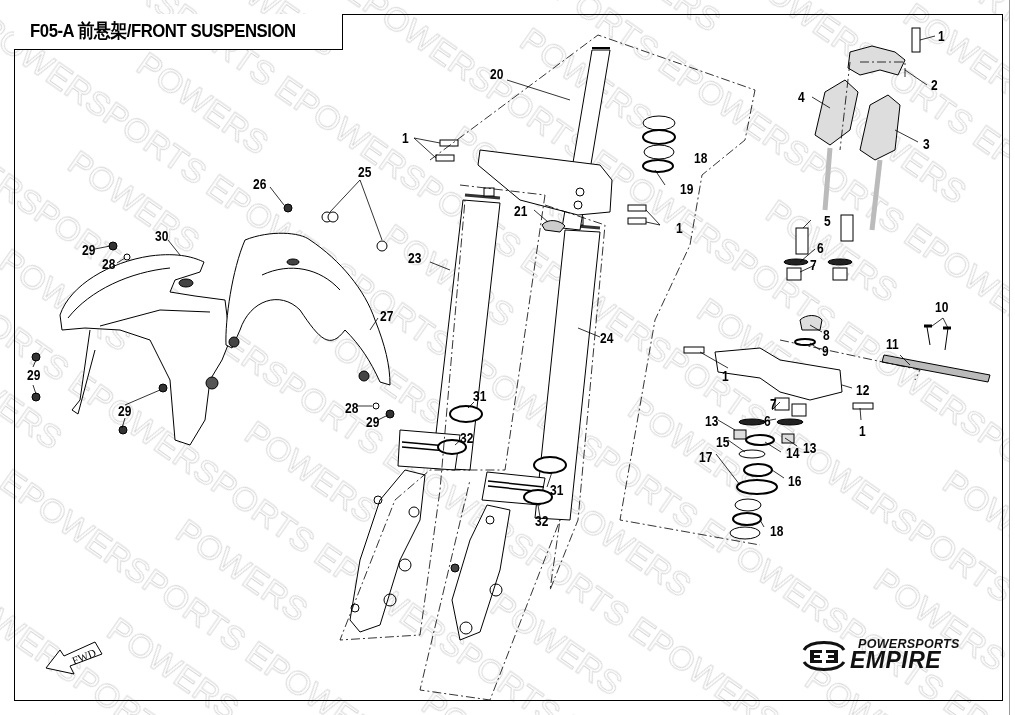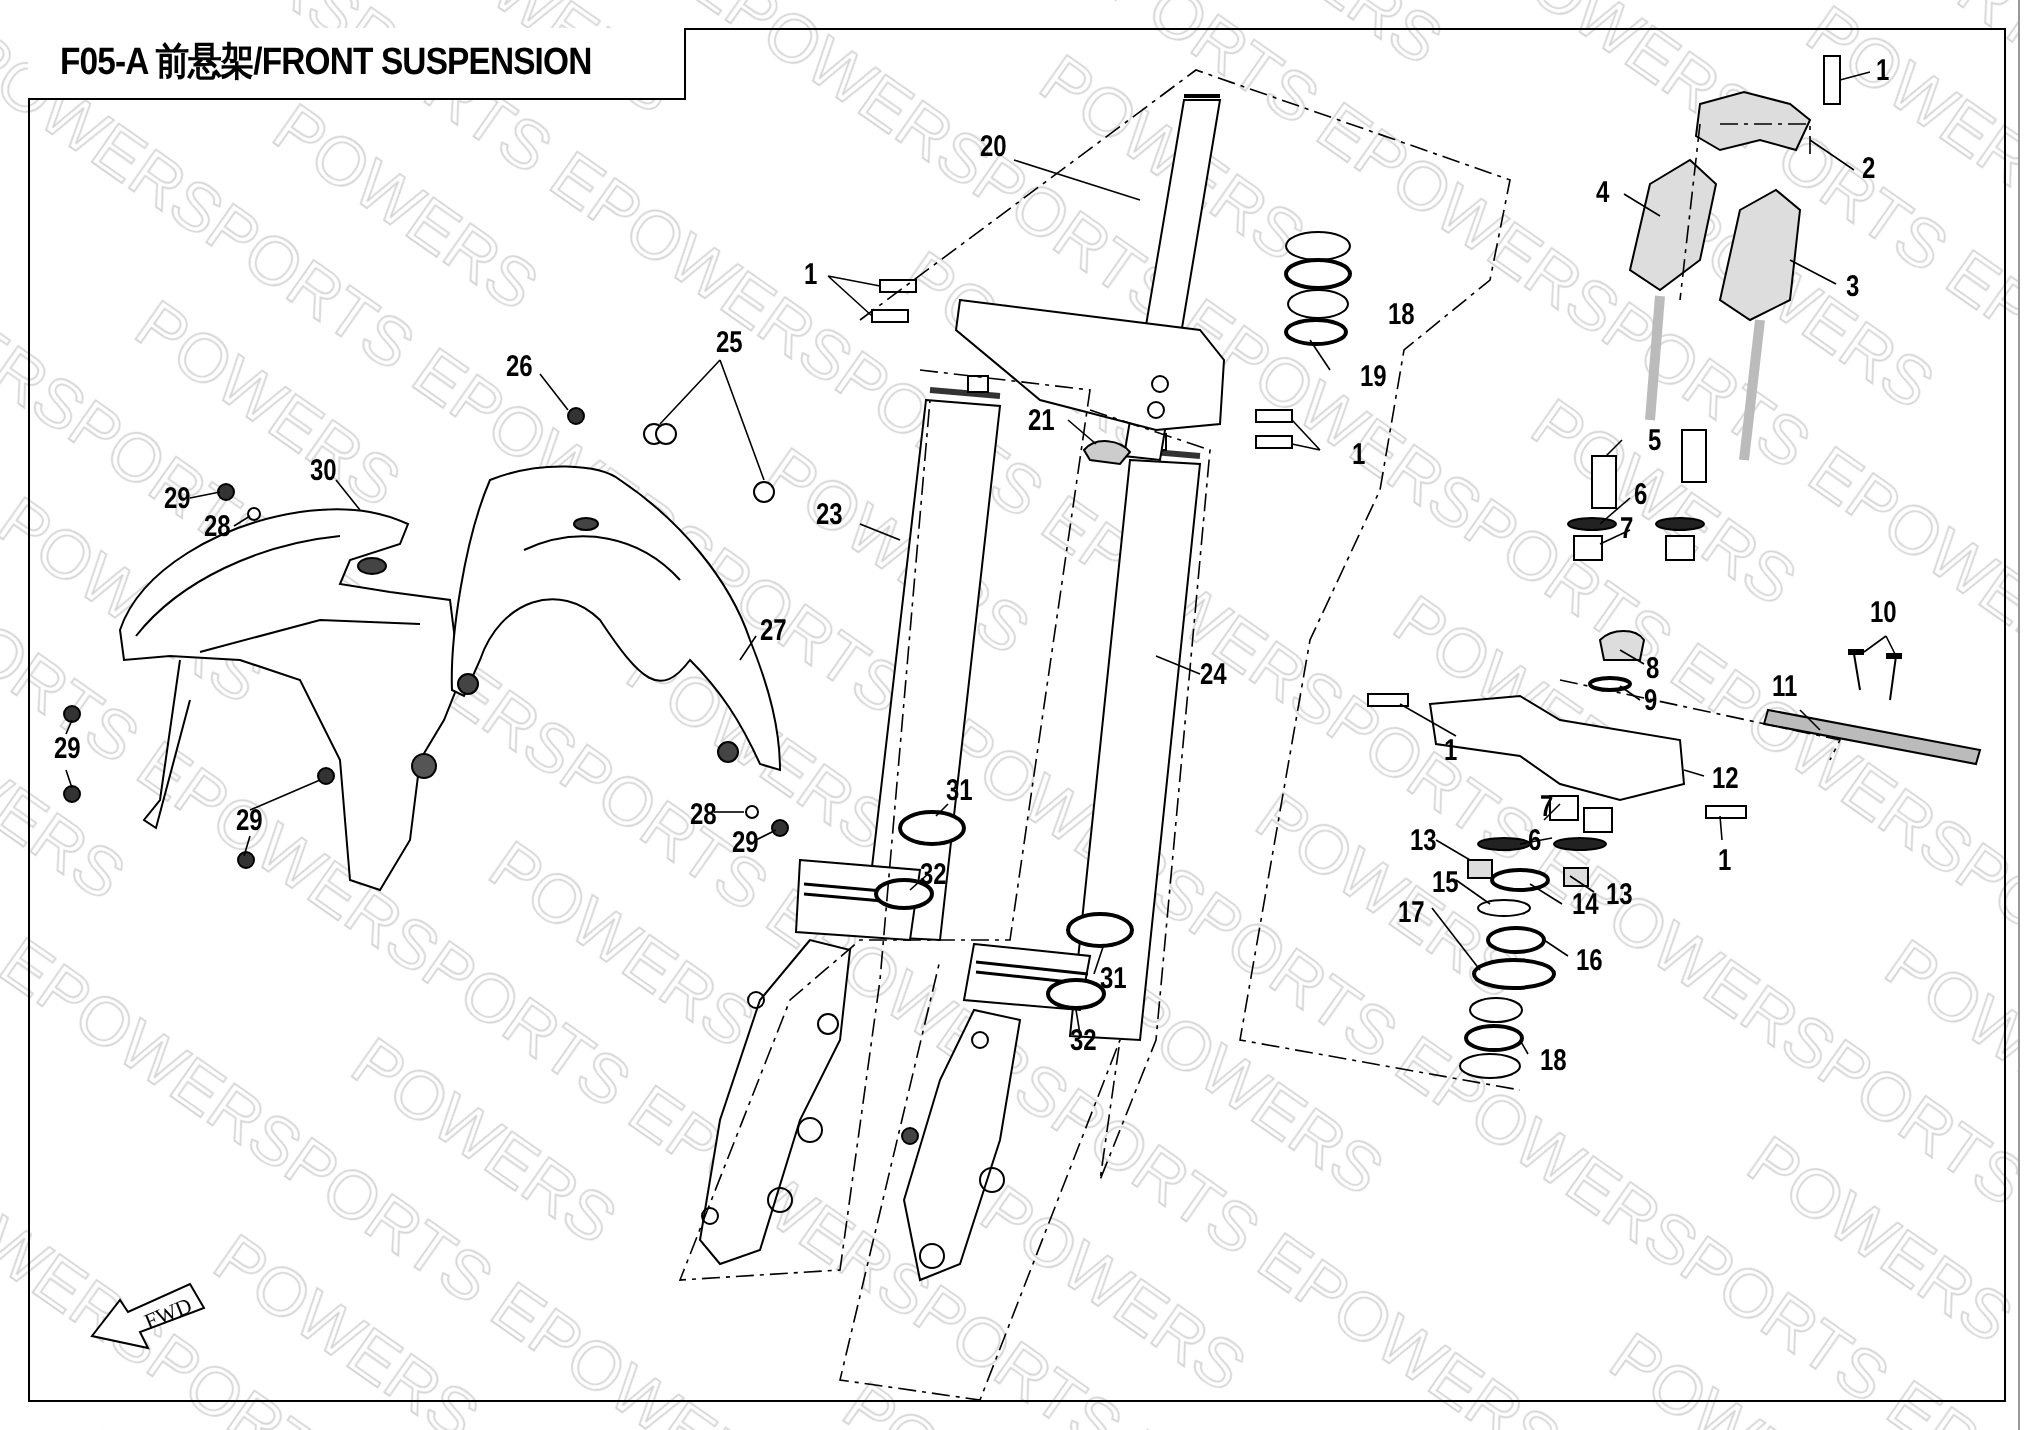--- a/index.html
+++ b/index.html
@@ -275,14 +275,24 @@
   <div class="callout" style="left:473px;top:388px">31</div>
   <div class="callout" style="left:460px;top:430px">32</div>
   <div class="callout" style="left:550px;top:482px">31</div>
   <div class="callout" style="left:535px;top:513px">32</div>
 
   <svg class="fwd" viewBox="0 0 70 50">
     <path d="M6,38 L20,20 L24,26 L55,12 L62,24 L30,36 L34,44 Z" fill="#fff" stroke="#000" stroke-width="1"></path>
     <text x="32" y="32" font-family="Liberation Serif, serif" font-size="11" transform="rotate(-22 40 28)" fill="#000">FWD</text>
   </svg>
 
+  <div class="logo">
+    <svg style="position:absolute;left:0;top:2px" width="48" height="36" viewBox="0 0 48 36">
+      <path d="M4,12 C10,2 38,2 44,12" fill="none" stroke="#111" stroke-width="3"></path>
+      <path d="M4,24 C10,34 38,34 44,24" fill="none" stroke="#111" stroke-width="3"></path>
+      <path d="M10,12 L22,12 L22,15 L14,15 L14,17 L20,17 L20,20 L14,20 L14,22 L22,22 L22,25 L10,25 Z" fill="#111"></path>
+      <path d="M26,12 L38,12 L38,25 L26,25 L26,22 L34,22 L34,20 L28,20 L28,17 L34,17 L34,15 L26,15 Z" fill="#111"></path>
+    </svg>
+    <div class="logo-top">POWERSPORTS</div>
+    <div class="logo-bot">EMPIRE</div>
+  </div>
 
 </div>
 
 </body></html>

